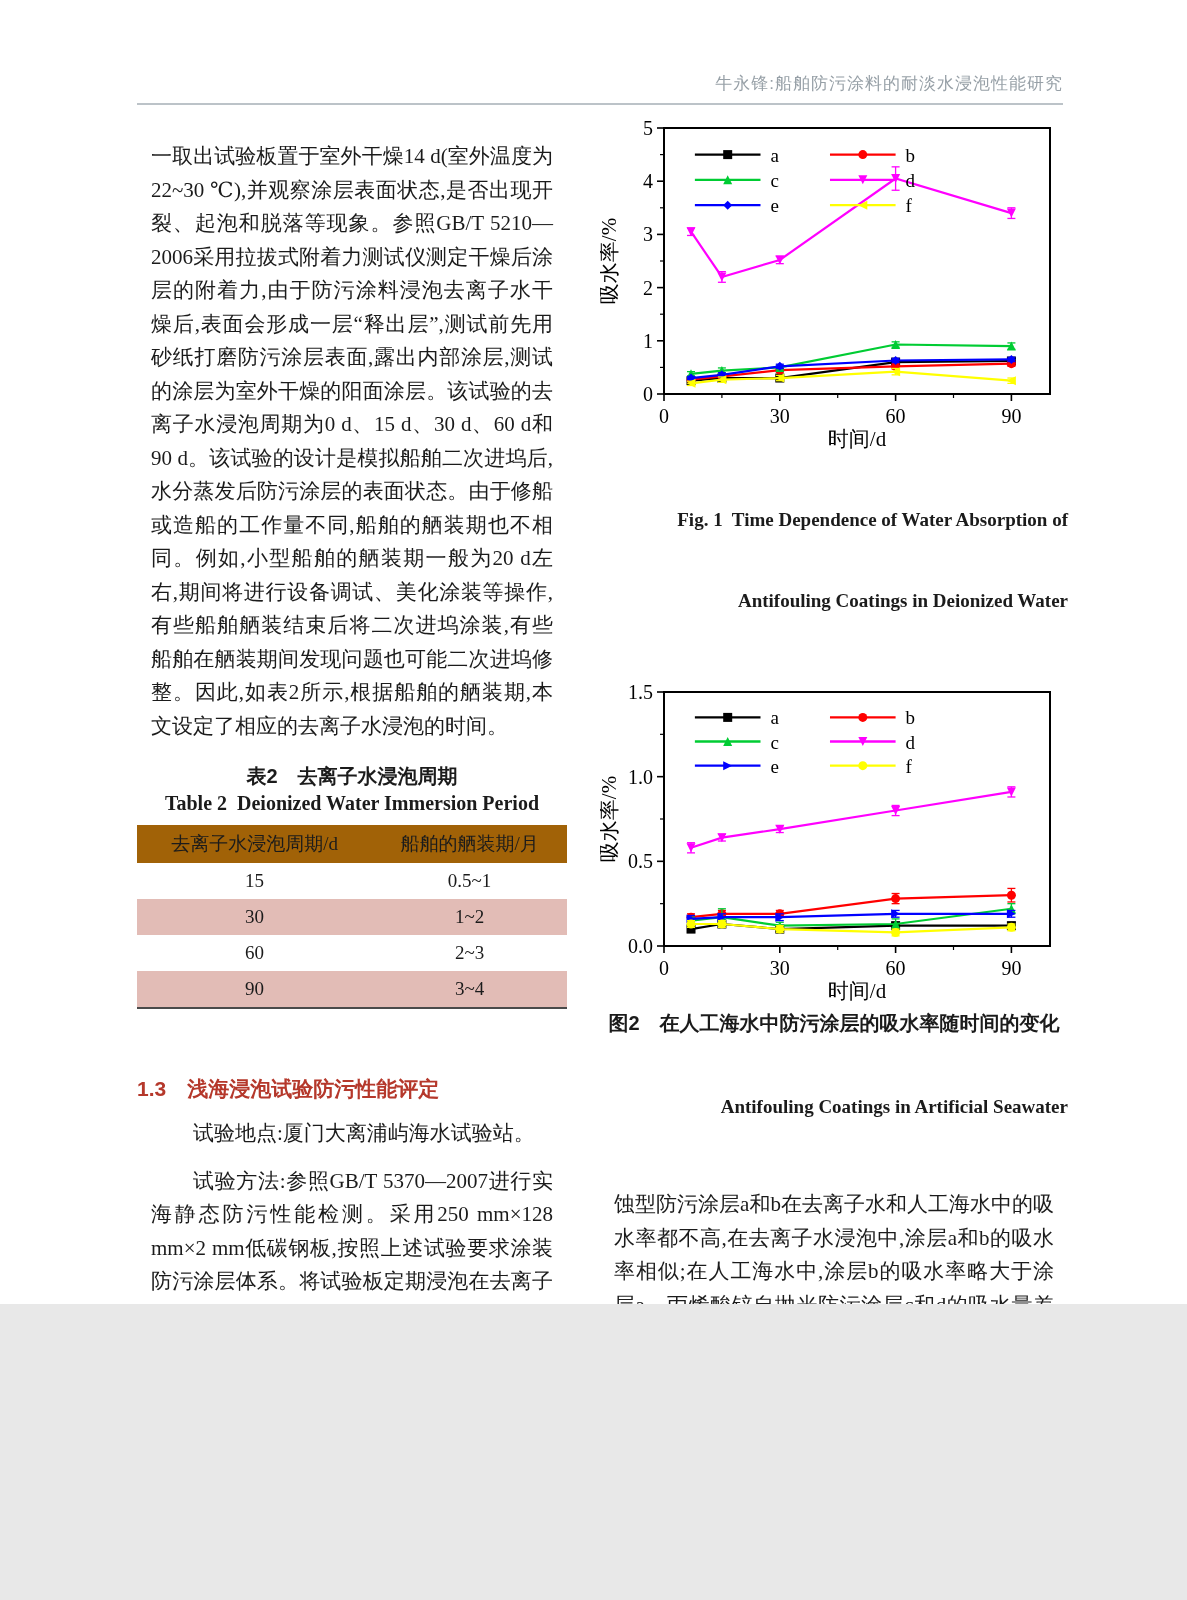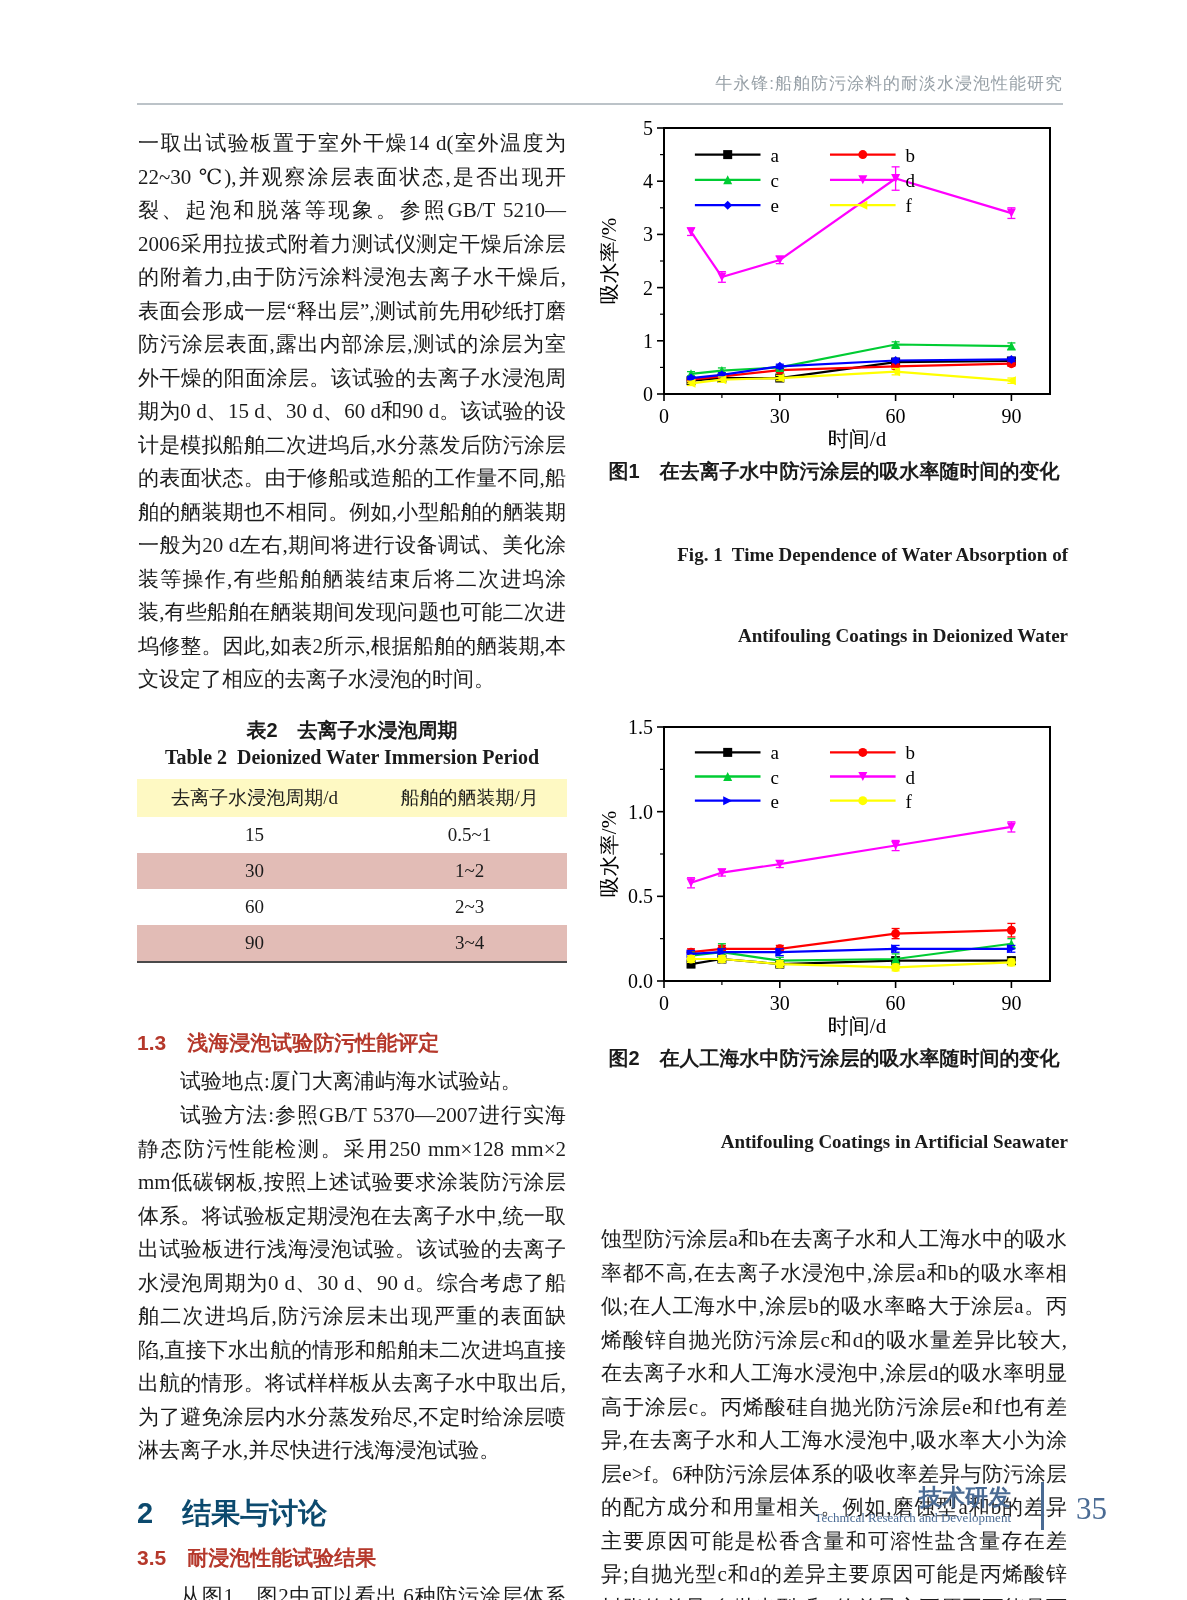--- a/index.html
+++ b/index.html
@@ -1,54 +1,54 @@
 <!DOCTYPE html>
 <html><head>
 <meta charset="utf-8">
 <style>
   html,body{margin:0;padding:0;background:#e8e8e8;}
   .page{
-    position:relative; width:1187px; height:1600px; margin:0 auto;
+    position:relative; width:1187px; height:1304px; margin:0 auto;
     background:#ffffff; overflow:hidden;
     font-family:"Liberation Serif","DejaVu Serif",serif;
     color:#1b1b1b;
   }
   
   .running-head{
     position:absolute; top:72px; left:137px; width:926px;
     text-align:right; font-family:"Liberation Sans","DejaVu Sans",sans-serif;
     font-size:17px; color:#97a0a7; letter-spacing:1px;
   }
   .head-rule{
     position:absolute; top:103px; left:137px; width:926px; height:2px;
     background:#bcc3c8;
   }
   
   .col-left{ position:absolute; left:137px; top:126px; width:430px; }
   .col-right{ position:absolute; left:600px; top:118px; width:468px; }
   p.body{
-    margin:1px; font-size:21px; line-height:33.5px;
+    margin:14px; font-size:21px; line-height:33.5px;
     text-align:justify; text-justify:inter-character;
   }
   p.indent{ text-indent:2em; }
   .prewrap{ white-space:pre-wrap; }
   
   .tbl-title-zh{
     margin:20px 0 2px 0; text-align:center; font-size:20px; font-weight:bold;
     font-family:"Liberation Sans","DejaVu Sans",sans-serif;
   }
   .tbl-title-en{
     margin:0 0 10px 0; text-align:center; font-size:20px; font-weight:bold;
   }
   table.data{
     width:100%; border-collapse:collapse; text-align:center;
     font-size:19px; border-bottom:2px solid #4a4a4a;
   }
   table.data th{
-    background:#fef9c3; font-weight:normal; padding:6px 0; font-size:19px;
+    background:#a16207; font-weight:normal; padding:6px 0; font-size:19px;
   }
   table.data td{ padding:7px 0; }
   table.data tr.alt{ background:#e2bcb6; }
   
   .h-sub{
     margin:22px 0 8px 0; color:#b5382b; font-weight:bold; font-size:21px;
     font-family:"Liberation Sans","DejaVu Sans",sans-serif;
   }
   .h-main{
     margin:26px 0 10px 0; color:#0c4a6e; font-weight:bold; font-size:29px;
@@ -300,21 +300,20 @@
           <line x1="229.98" y1="61.870000000000005" x2="295.6" y2="61.870000000000005" stroke="#ff00ff" stroke-width="2.4"></line>
           <polygon points="262.78999999999996,66.37 258.28999999999996,57.370000000000005 267.28999999999996,57.370000000000005" fill="#ff00ff"></polygon>
           <text x="305.6" y="68.87" font-size="19">d</text>
           <line x1="94.88" y1="87.14000000000001" x2="160.5" y2="87.14000000000001" stroke="#0000ff" stroke-width="2.4"></line>
           <polygon points="127.69,82.64000000000001 132.19,87.14000000000001 127.69,91.64000000000001 123.19,87.14000000000001" fill="#0000ff"></polygon>
           <text x="170.5" y="94.14000000000001" font-size="19">e</text>
           <line x1="229.98" y1="87.14000000000001" x2="295.6" y2="87.14000000000001" stroke="#ffff00" stroke-width="2.4"></line>
           <polygon points="258.28999999999996,87.14000000000001 267.28999999999996,82.64000000000001 267.28999999999996,91.64000000000001" fill="#ffff00"></polygon>
           <text x="305.6" y="94.14000000000001" font-size="19">f</text>
         </svg>
-      <div class="cap-zh prewrap">图1　在去离子水中防污涂层的吸水率随时间的变化</div>
       <div class="cap-en prewrap">
         <div>Fig. 1  Time Dependence of Water Absorption of</div>
         <div>Antifouling Coatings in Deionized Water</div>
       </div>
     </div>
 
     <div class="fig">
       <svg width="468" height="322" viewBox="0 0 468 322">
           <rect x="64" y="10" width="386" height="254" fill="none" stroke="#000" stroke-width="2"></rect>
           <line x1="64" y1="264" x2="64" y2="271" stroke="#000" stroke-width="1.6"></line>

